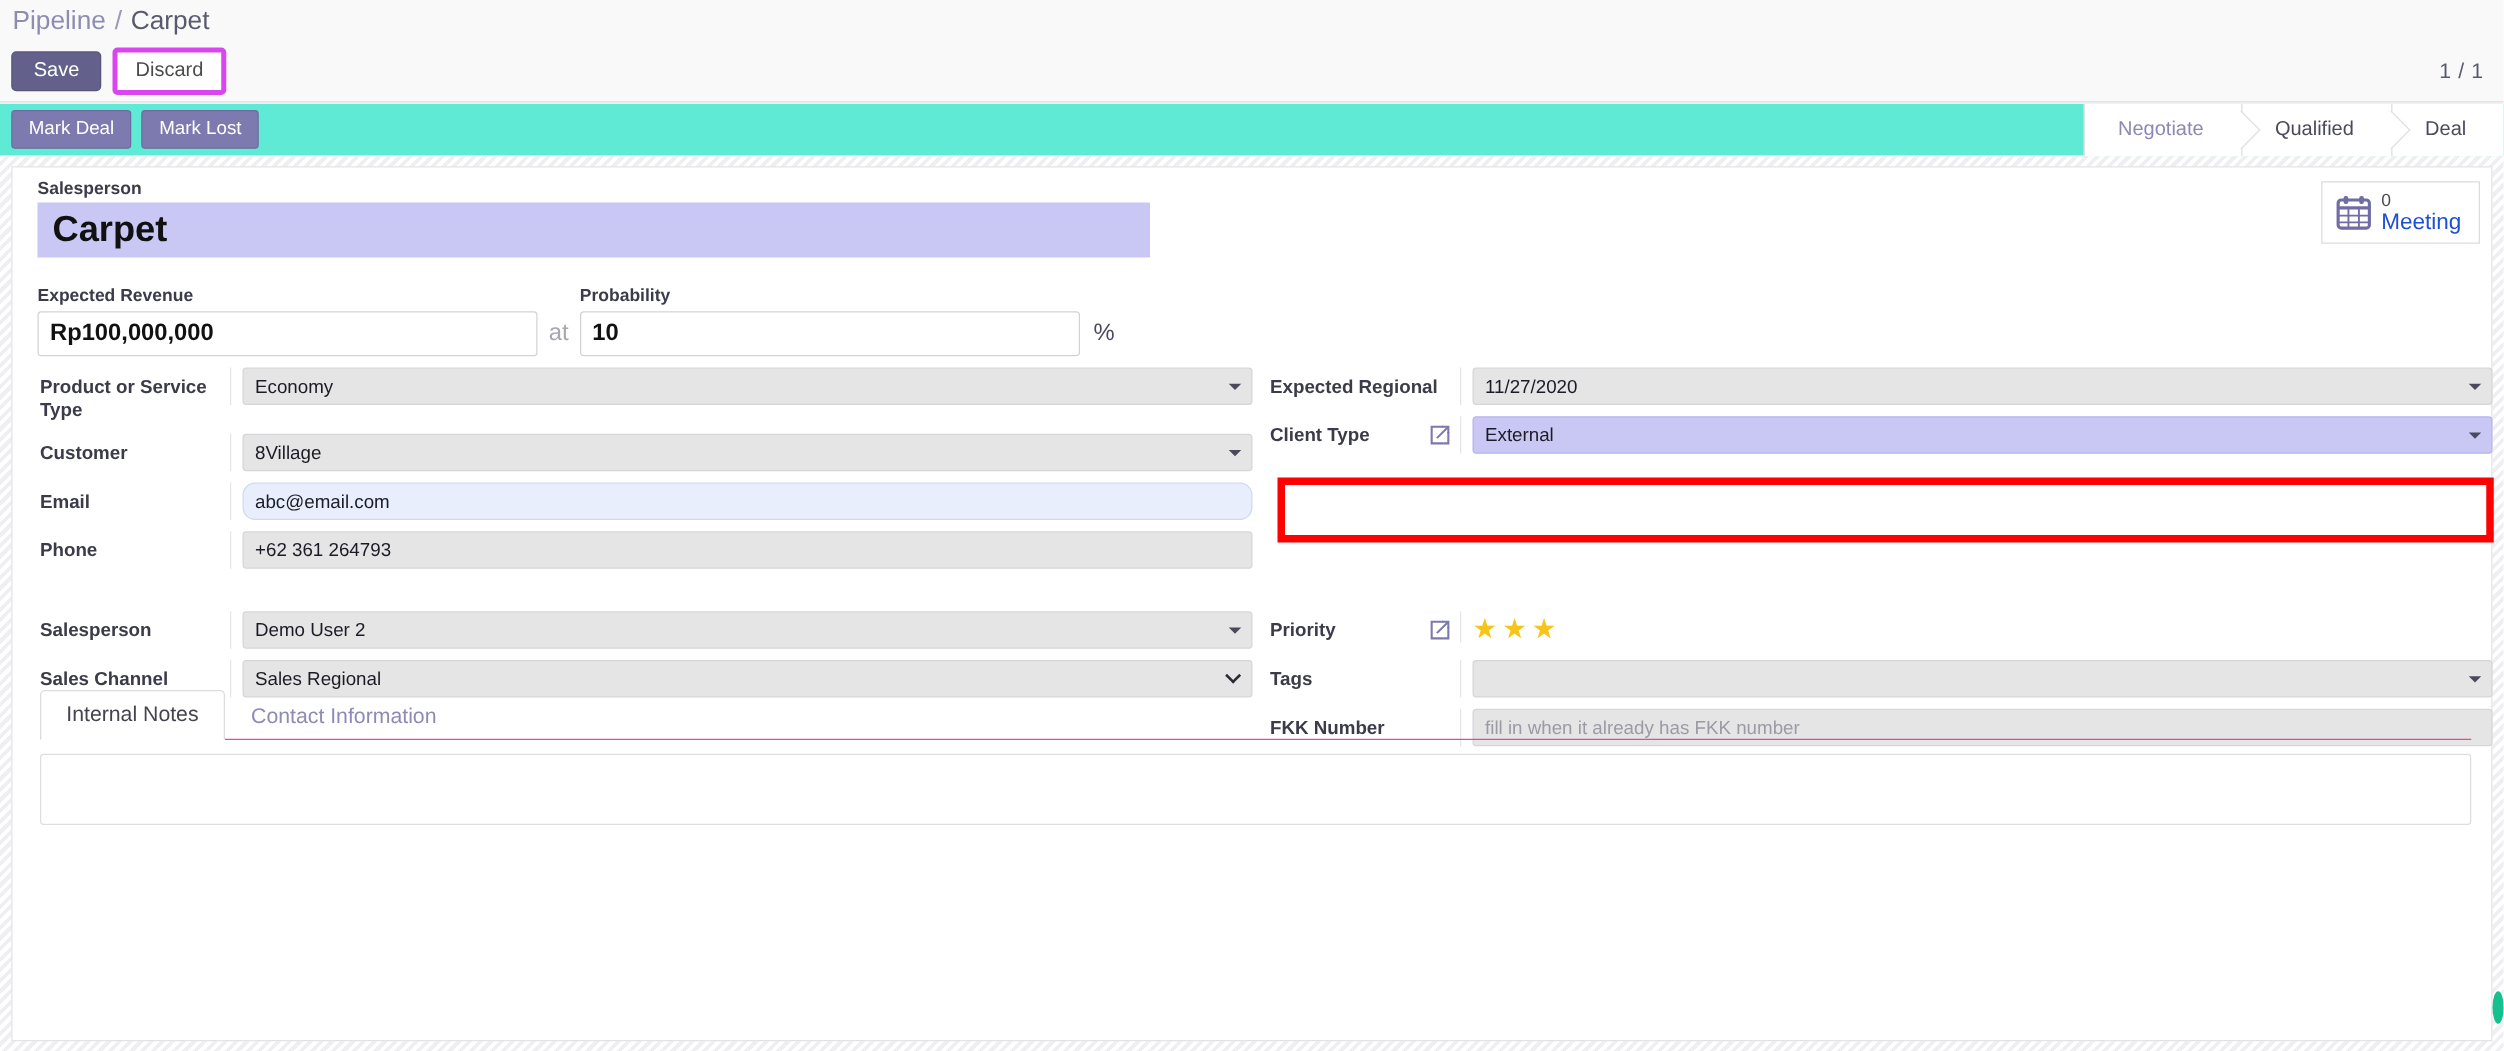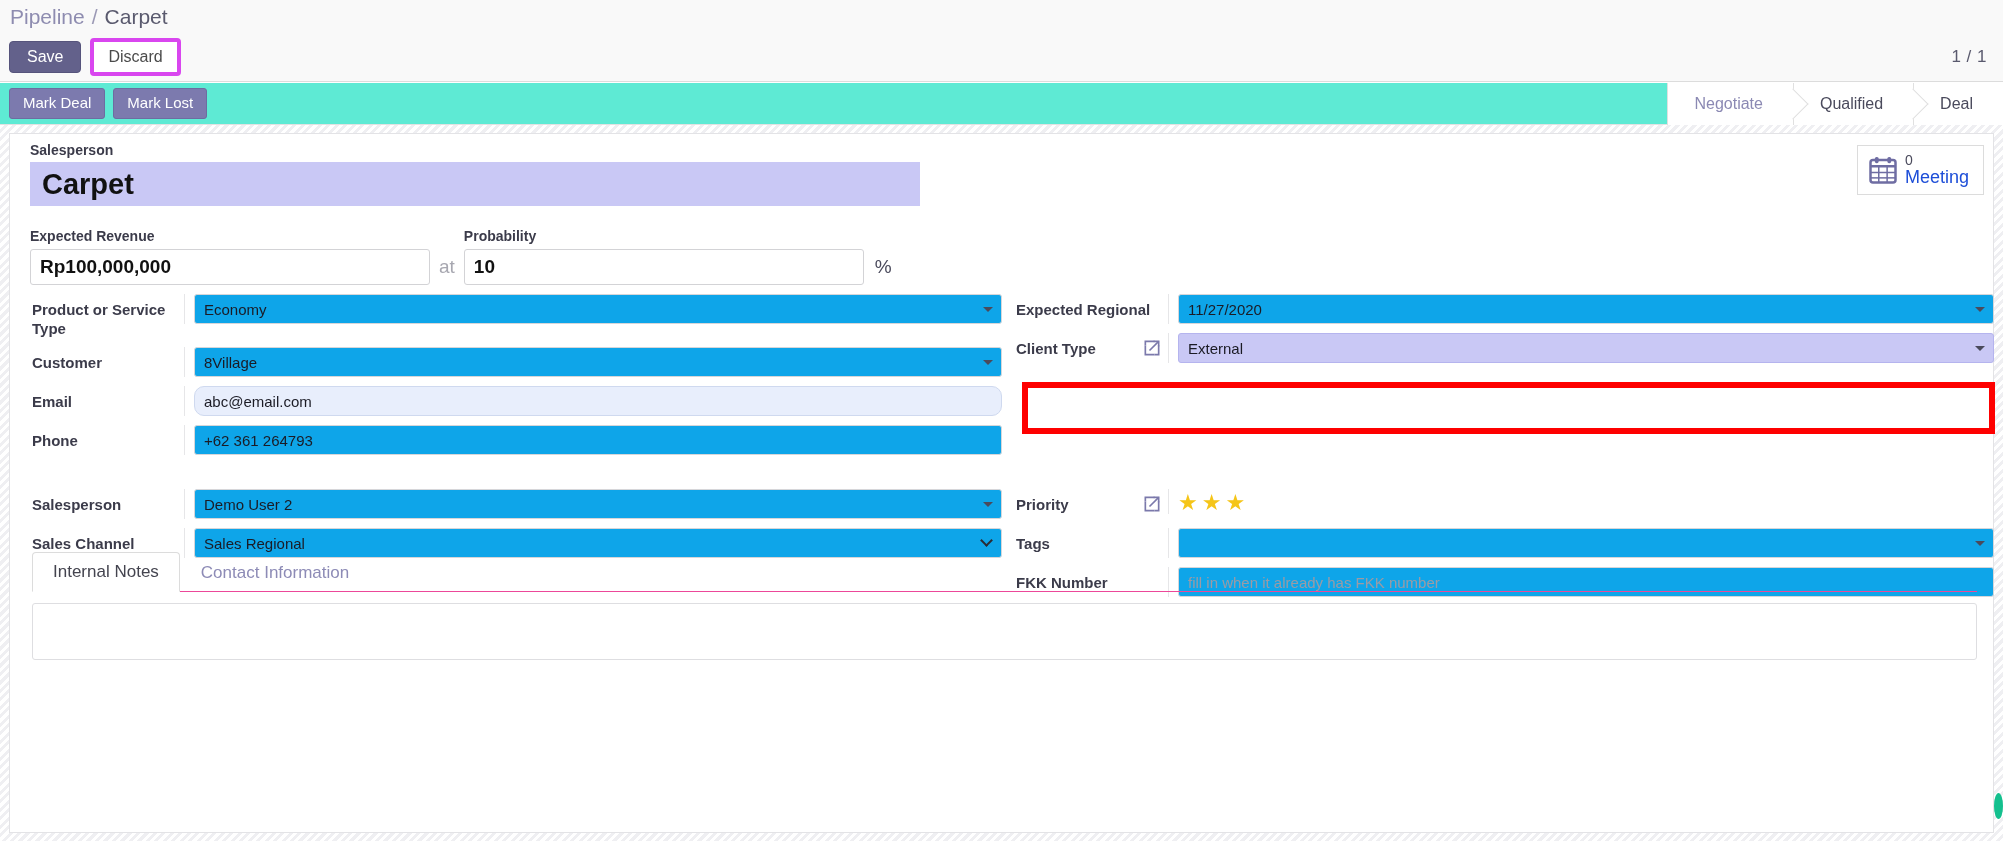--- a/index.html
+++ b/index.html
@@ -133,21 +133,21 @@
   .fval { flex:1; position:relative; padding-left:10px; }
   .divider-line {
     position:absolute; left:0; top:0; bottom:0; width:1px; background:#e6e6e8;
   }
   .ext-icon {
     position:absolute; left:-26px; top:5px; width:20px; height:20px; cursor:pointer;
   }
 
   .inp {
     width:100%; height:30px; border:1px solid #d6d6d9; border-radius:3px;
-    background:#0ea5e9; font-size:15px; color:#1b1b25; padding:0 9px;
+    background:#e5e5e5; font-size:15px; color:#1b1b25; padding:0 9px;
     font-family:"Liberation Sans", sans-serif; outline:none;
   }
   .inp.readonly-blue { background:#e8eefc; border-color:#cfd9ef;border-radius:10px; }
   .inp.highlight { background:#c9c8f5; border-color:#b5b4ee; }
   .inp::placeholder { color:#9b9ba5; }
 
   .select-wrap { position:relative; }
   .caret {
     position:absolute; right:9px; top:50%; margin-top:-2px;
     width:0; height:0; border-left:5px solid transparent;

